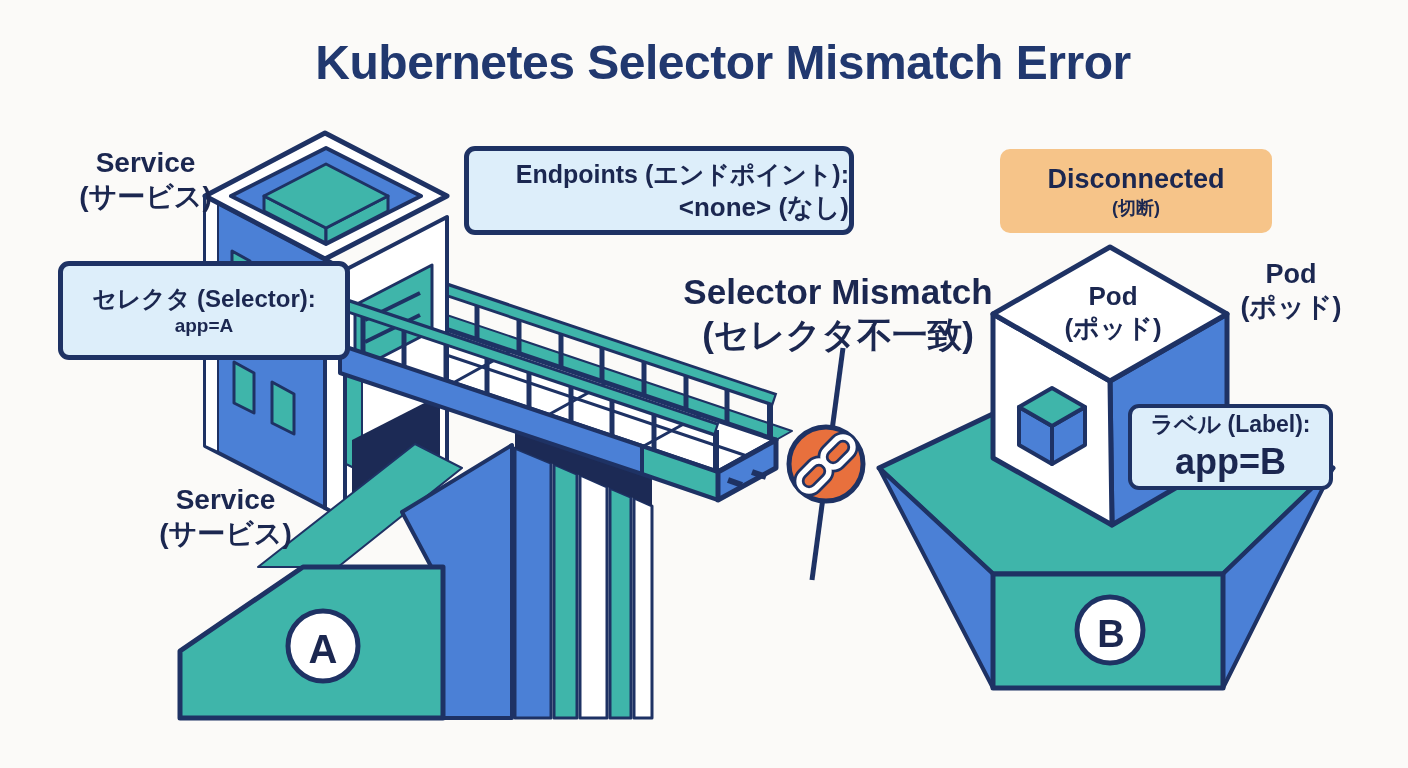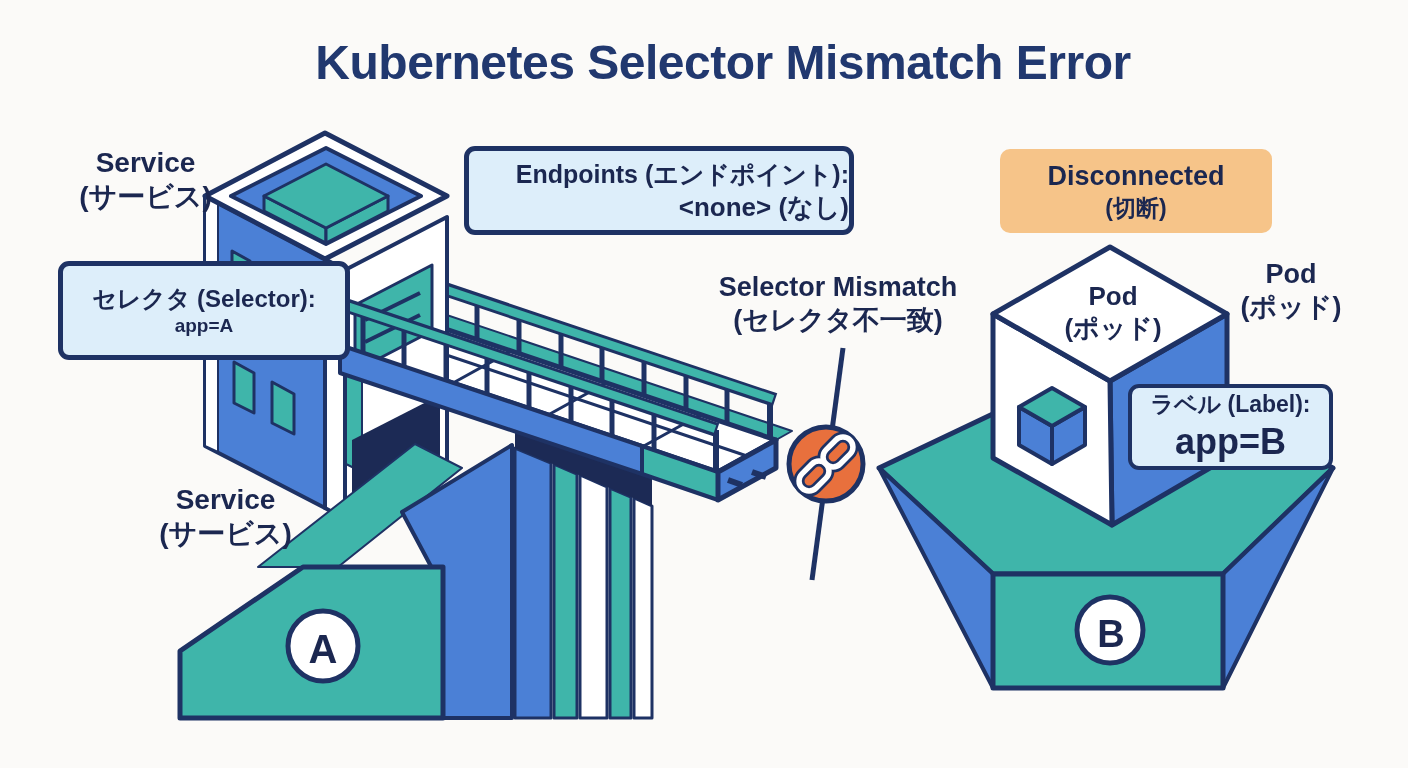--- a/index.html
+++ b/index.html
@@ -16,30 +16,30 @@
            display:flex;flex-direction:column;justify-content:center;
            align-items:center;font-weight:700;color:var(--text,#1b2750);
            box-sizing:border-box;}
   .bluebox .l1{font-size:24px;line-height:1.3;}
   .bluebox .l2{font-size:19px;line-height:1.25;}
   #box-selector{left:58px;top:261px;width:292px;height:99px;}
   #box-endpoints{left:464px;top:146px;width:390px;height:89px;
                  align-items:flex-end;padding-left:16px;}
   #box-endpoints .l1{font-size:25px;}
   #box-endpoints .l2{font-size:26px;margin-left:36px;}
-  #box-label{left:1128px;top:384px;width:205px;height:86px;border-width:4px;}
+  #box-label{left:1128px;top:404px;width:205px;height:86px;border-width:4px;}
   #box-label .l1{font-size:23px;}
   #box-label .l2{font-size:36px;}
   #box-disconnected{left:1000px;top:149px;width:272px;height:84px;
                     background:var(--peach,#f6c489);border:none;border-radius:10px;}
   #box-disconnected .l1{font-size:27px;}
-  #box-disconnected .l2{font-size:23px;}
+  #box-disconnected .l2{font-size:18px;}
   #lbl-service-top{left:38px;top:146px;width:215px;font-size:28px;}
   #lbl-service-bottom{left:118px;top:483px;width:215px;font-size:28px;}
-  #lbl-mismatch{left:683px;top:271px;width:310px;font-size:27px;}
+  #lbl-mismatch{left:683px;top:271px;width:310px;font-size:35px;}
   #lbl-pod-cube{left:1040px;top:281px;width:146px;font-size:26px;}
   #lbl-pod-right{left:1213px;top:258px;width:156px;font-size:27px;}
   #lbl-a{left:301px;top:625px;width:44px;font-size:40px;}
   #lbl-b{left:1089px;top:611px;width:44px;font-size:38px;}
   .sn{stroke:var(--navy,#1e3264);stroke-linejoin:round;stroke-linecap:round;}
   .fb{fill:var(--blue,#4b80d6);} .ft{fill:var(--teal,#3fb5aa);}
   .fw{fill:var(--white,#ffffff);} .fd{fill:var(--navy-dark,#1c2a55);}
   .fo{fill:var(--orange,#e8703d);}
   .rail-t{stroke:var(--teal,#3fb5aa);}
   .ln{stroke:var(--navy,#1e3264);}

